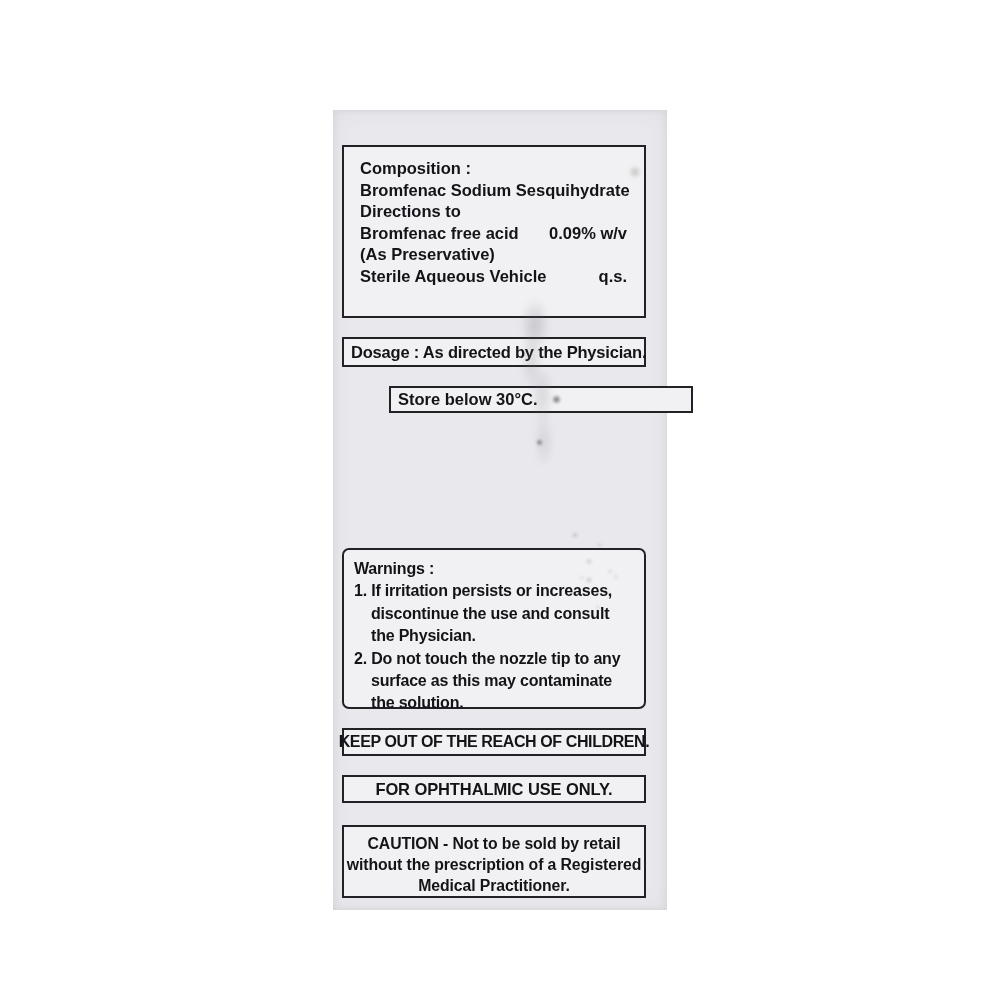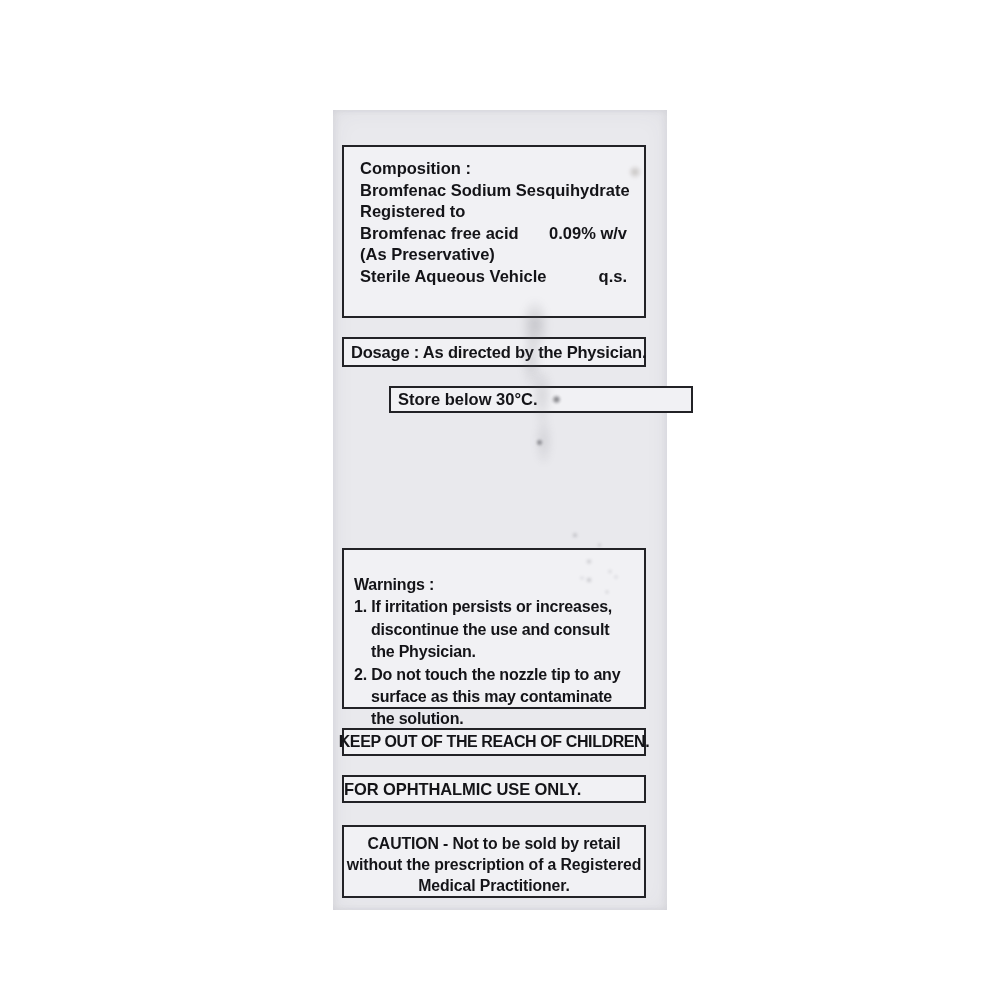--- a/index.html
+++ b/index.html
@@ -23,26 +23,26 @@
   .comp-row{display:flex;justify-content:space-between;white-space:nowrap;}
   .comp-val{padding-right:2px;}
   
   .strip{display:flex;align-items:center;white-space:nowrap;}
   .box-dosage{top:227px;height:30px;padding-left:7px;font-size:16.5px;letter-spacing:-0.2px;}
   .box-store{top:276px;height:27px;padding-left:7px;font-size:16.5px;margin-left:47px;}
   
   .box-directions{top:323px;height:96px;padding:6px 0 0 7px;font-size:15.5px;line-height:22px;letter-spacing:-0.2px;}
   .box-directions .line{white-space:nowrap;}
   
-  .box-warnings{top:438px;height:161px;padding:24px 0 0 10px;font-size:16px;line-height:22.4px;letter-spacing:-0.2px;}
+  .box-warnings{top:438px;height:161px;padding:8px 0 0 10px;font-size:16px;line-height:22.4px;letter-spacing:-0.2px;border-radius:7px;}
   .box-warnings .line{white-space:nowrap;}
   .box-warnings .indent{padding-left:17px;}
   
   .box-keepout{top:618px;height:28px;justify-content:center;font-size:16px;letter-spacing:-0.4px;}
-  .box-ophthalmic{top:665px;height:28px;font-size:16.5px;letter-spacing:-0.1px;}
+  .box-ophthalmic{top:665px;height:28px;justify-content:center;font-size:16.5px;letter-spacing:-0.1px;}
   
   .box-caution{top:715px;height:73px;padding-top:6px;text-align:center;font-size:15.8px;line-height:21px;letter-spacing:-0.1px;}
   
   .stain{position:absolute;pointer-events:none;}
   .stain-streak1{
     left:180px;top:188px;width:44px;height:90px;filter:blur(3px);opacity:.55;
     background:radial-gradient(ellipse 45% 40% at 50% 30%, rgba(105,105,112,.5), transparent 75%),
                radial-gradient(ellipse 35% 45% at 42% 70%, rgba(120,120,128,.4), transparent 75%);
   }
   .stain-streak2{
@@ -83,21 +83,21 @@
     <div class="print box box-composition">
       <div class="comp-row">
         <span>Composition :</span>
         <span class="comp-val"></span>
       </div>
       <div class="comp-row">
         <span>Bromfenac Sodium Sesquihydrate</span>
         <span class="comp-val"></span>
       </div>
       <div class="comp-row">
-        <span>Registered to</span>
+        <span>Directions to</span>
         <span class="comp-val"></span>
       </div>
       <div class="comp-row">
         <span>Bromfenac free acid</span>
         <span class="comp-val">0.09% w/v</span>
       </div>
       <div class="comp-row">
         <span>(As Preservative)</span>
         <span class="comp-val"></span>
       </div>

